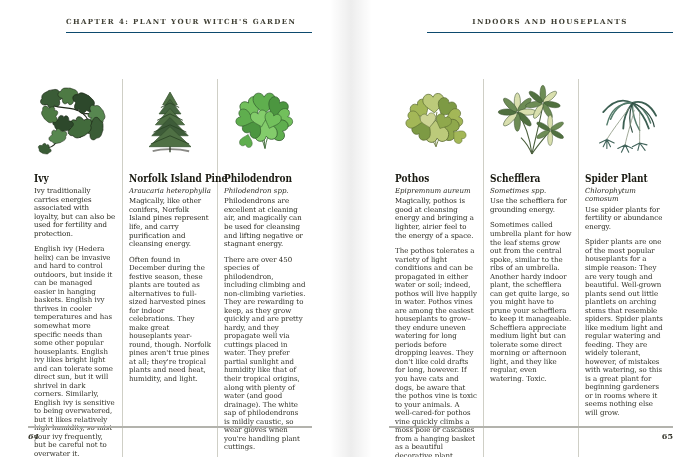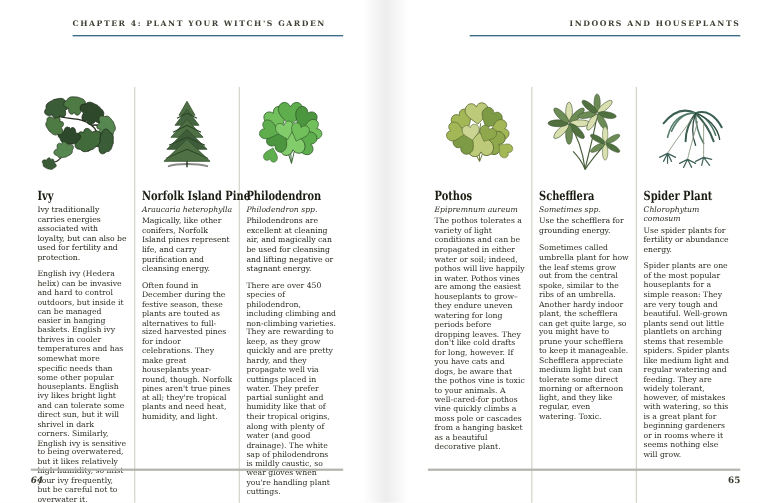--- a/index.html
+++ b/index.html
@@ -16,21 +16,21 @@
   .page { position:absolute; top:0; width:284px; height:457px; }
   .page.left  { left:28px; }
   .page.right { left:389px; }
 
   .page-header {
     position:absolute; top:17px; left:0; right:0;
     font-size:7px; font-weight:bold; letter-spacing:1.4px;
     color:#3f3f34; text-transform:uppercase;
     padding-bottom:6px; border-bottom:1px solid #0c4a6e;margin-left:38px;
   }
-  .page-header.align-right { text-align:right; }
+  .page-header.align-right { text-align:center; }
 
   .columns {
     position:absolute; top:34px; left:0; right:0; height:392px;
     display:flex;
     margin-top:45px;
   }
   .col { flex:1 1 0; padding:0 6px; min-width:0; }
   .col + .col { border-left:1px solid #cfcfc6; }
 
   .illus { height:88px; display:flex; align-items:center; justify-content:center; }
@@ -189,20 +189,21 @@
               <use href="#pth" transform="translate(28 52) rotate(220) scale(1.1)" fill="#7d9a44"></use>
               <use href="#pth" transform="translate(18 38) rotate(-75) scale(0.95)" fill="#a3b757"></use>
               <use href="#pth" transform="translate(36 36) rotate(-10) scale(0.85)" fill="#ccd494"></use>
               <use href="#pth" transform="translate(54 38) rotate(25) scale(0.85)" fill="#8fa84c"></use>
               <use href="#pth" transform="translate(72 58) rotate(130) scale(0.75)" fill="#a3b757"></use>
             </g>
           </svg>
         </div>
         <h2 class="plant-name">Pothos</h2>
         <div class="species">Epipremnum aureum</div>
+        <div class="intro">Magically, pothos is good at cleansing energy and bringing a lighter, airier feel to the energy of a space.</div>
         <div class="body-text">The pothos tolerates a variety of light conditions and can be propagated in either water or soil; indeed, pothos will live happily in water. Pothos vines are among the easiest houseplants to grow–they endure uneven watering for long periods before dropping leaves. They don't like cold drafts for long, however. If you have cats and dogs, be aware that the pothos vine is toxic to your animals. A well-cared-for pothos vine quickly climbs a moss pole or cascades from a hanging basket as a beautiful decorative plant.</div>
       </div>
 
       <div class="col">
         <div class="illus">
           <svg viewBox="0 0 90 84" width="84" height="80">
             <defs>
               <ellipse id="sfl" cx="0" cy="-11" rx="3.4" ry="10"></ellipse>
             </defs>
             <g stroke="#4a5f3c" stroke-width="1.2" fill="none">

